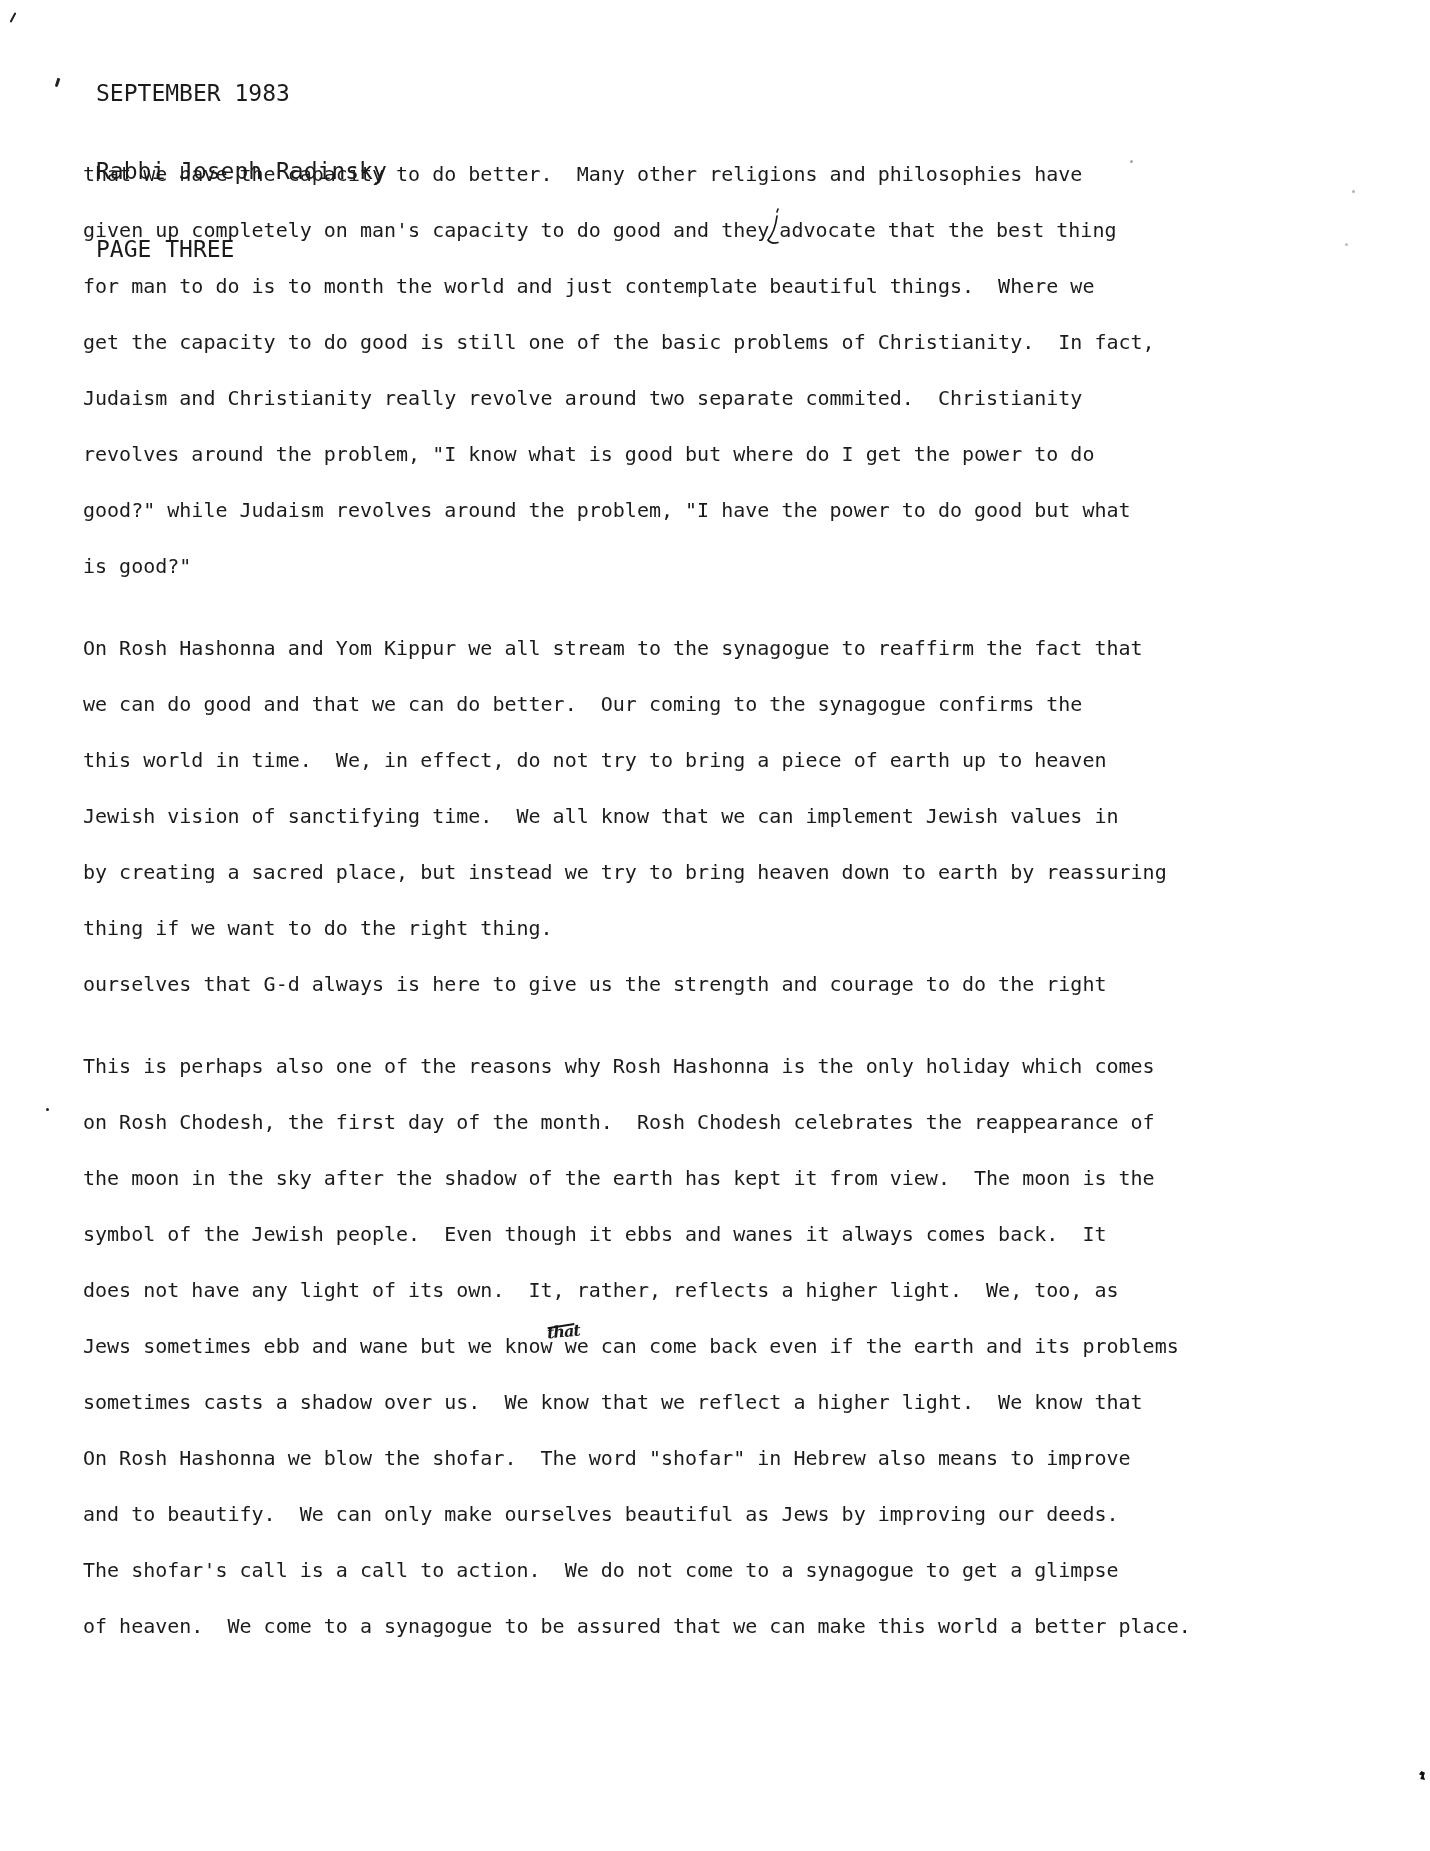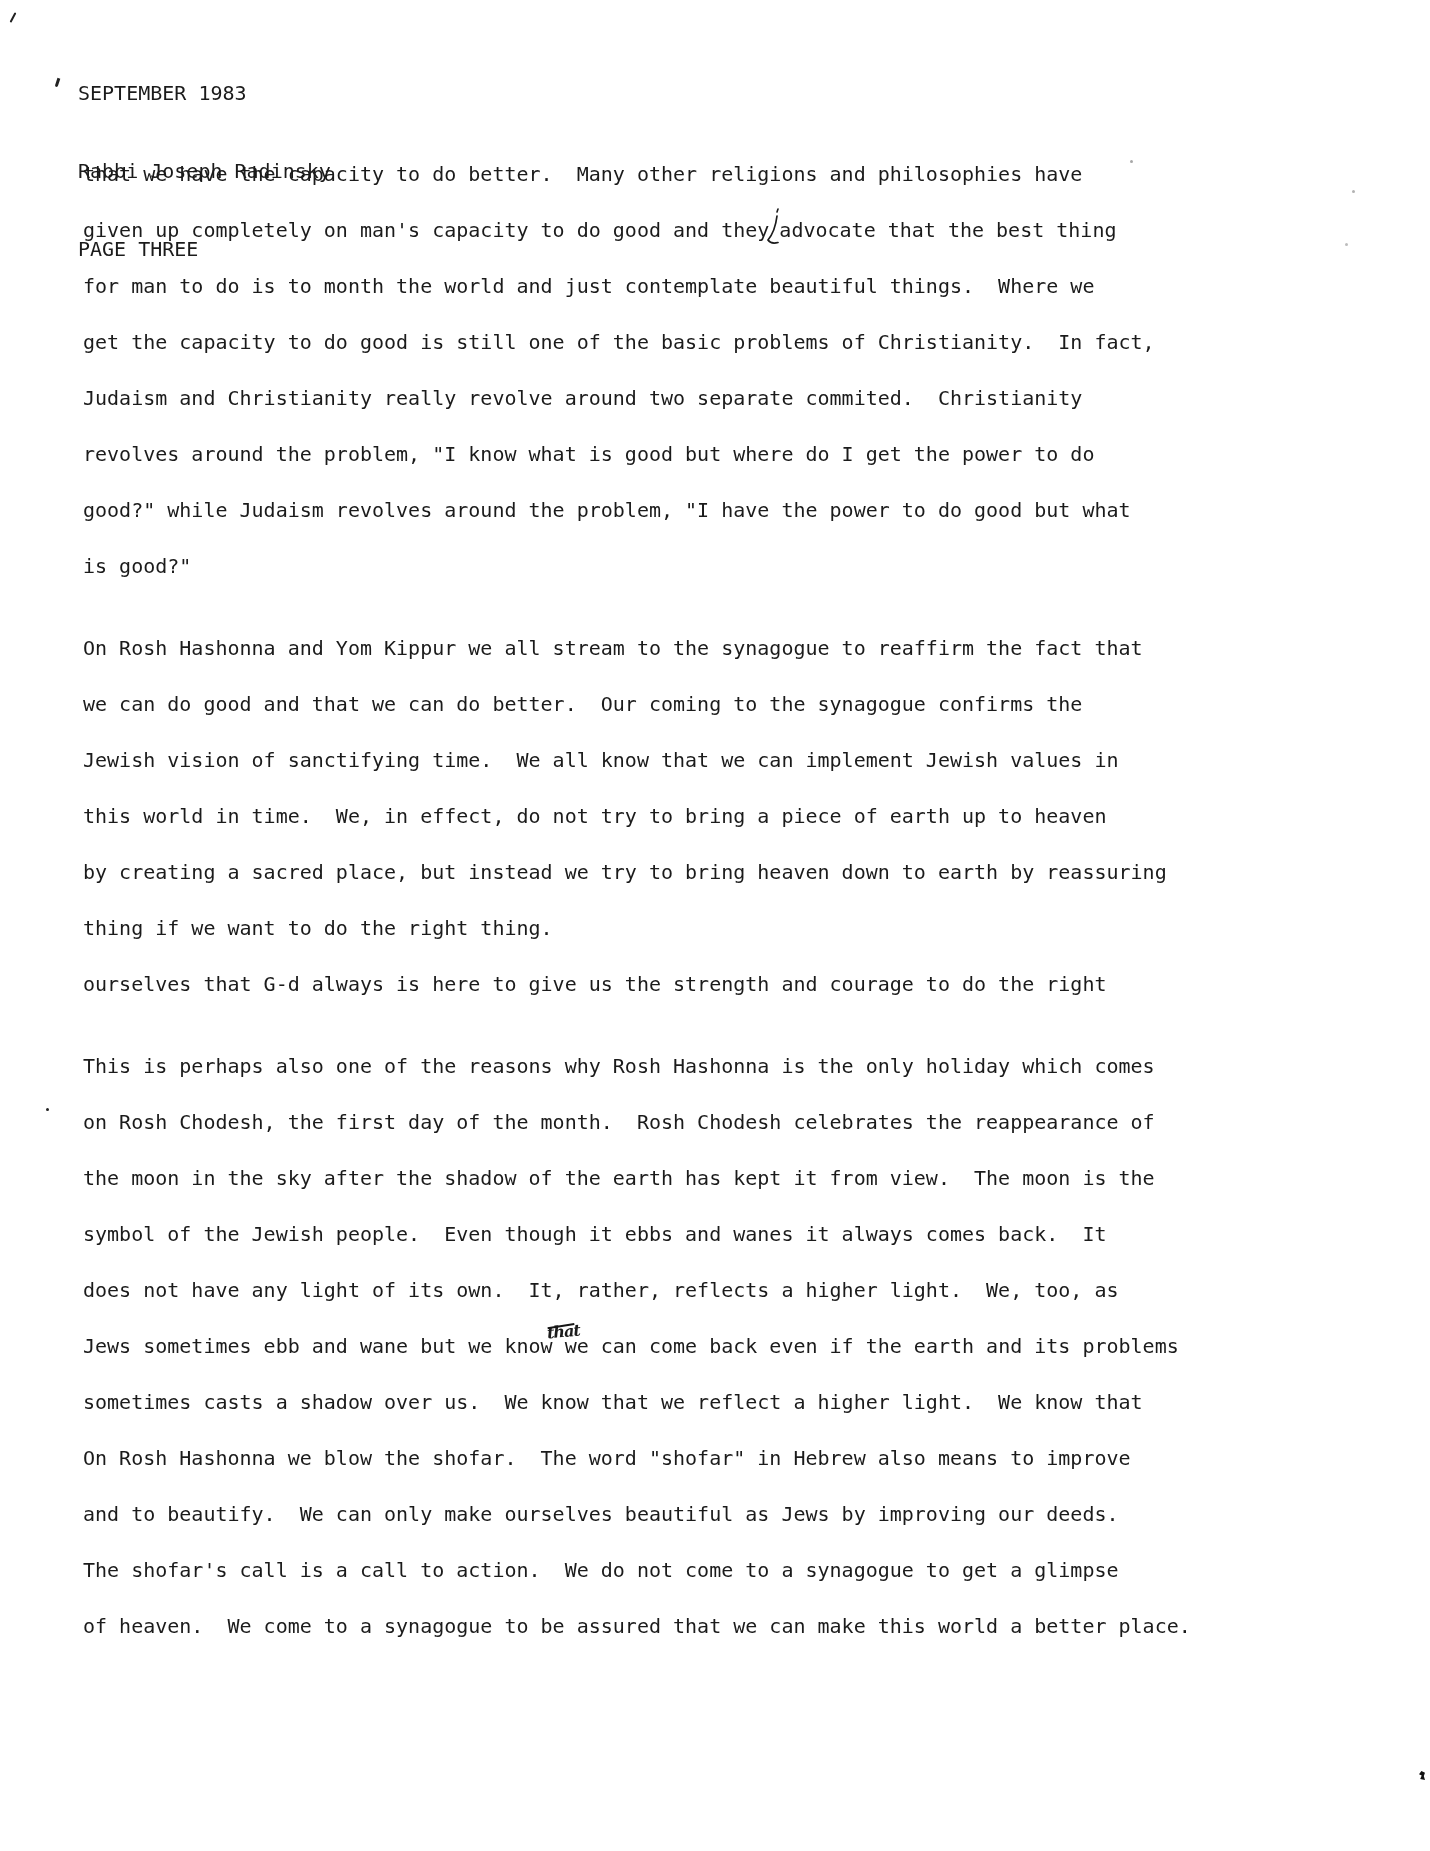--- a/index.html
+++ b/index.html
@@ -9,22 +9,22 @@
     font-family:"DejaVu Sans Mono",monospace;
   }
   .page{
     position:relative;
     width:1430px;height:1851px;
     background:#ffffff;
     color:#1b1b1b;
     overflow:hidden;
   }
   .doc-header{
-    position:absolute;left:78px;top:28px;
-    font-size:20px;line-height:26px;
+    position:absolute;left:96px;top:28px;
+    font-size:23px;line-height:26px;
     white-space:pre;
   }
   .doc-body{
     position:absolute;left:83px;top:146px;right:30px;
     font-size:20px;
   }
   .para{margin:0 0 26px 0;padding:0;}
   .line{
     display:block;
     height:56px;line-height:56px;
@@ -92,22 +92,22 @@
       <span class="line">get the capacity to do good is still one of the basic problems of Christianity.  In fact,</span>
       <span class="line">Judaism and Christianity really revolve around two separate commited.  Christianity</span>
       <span class="line">revolves around the problem, "I know what is good but where do I get the power to do</span>
       <span class="line">good?" while Judaism revolves around the problem, "I have the power to do good but what</span>
       <span class="line">is good?"</span>
     </div>
 
     <div class="para">
       <span class="line">On Rosh Hashonna and Yom Kippur we all stream to the synagogue to reaffirm the fact that</span>
       <span class="line">we can do good and that we can do better.  Our coming to the synagogue confirms the</span>
+      <span class="line">this world in time.  We, in effect, do not try to bring a piece of earth up to heaven</span>
       <span class="line">Jewish vision of sanctifying time.  We all know that we can implement Jewish values in</span>
-      <span class="line">this world in time.  We, in effect, do not try to bring a piece of earth up to heaven</span>
       <span class="line">by creating a sacred place, but instead we try to bring heaven down to earth by reassuring</span>
       <span class="line">thing if we want to do the right thing.</span>
       <span class="line">ourselves that G-d always is here to give us the strength and courage to do the right</span>
     </div>
 
     <div class="para">
       <span class="line">This is perhaps also one of the reasons why Rosh Hashonna is the only holiday which comes</span>
       <span class="line">on Rosh Chodesh, the first day of the month.  Rosh Chodesh celebrates the reappearance of</span>
       <span class="line">the moon in the sky after the shadow of the earth has kept it from view.  The moon is the</span>
       <span class="line">symbol of the Jewish people.  Even though it ebbs and wanes it always comes back.  It</span>

